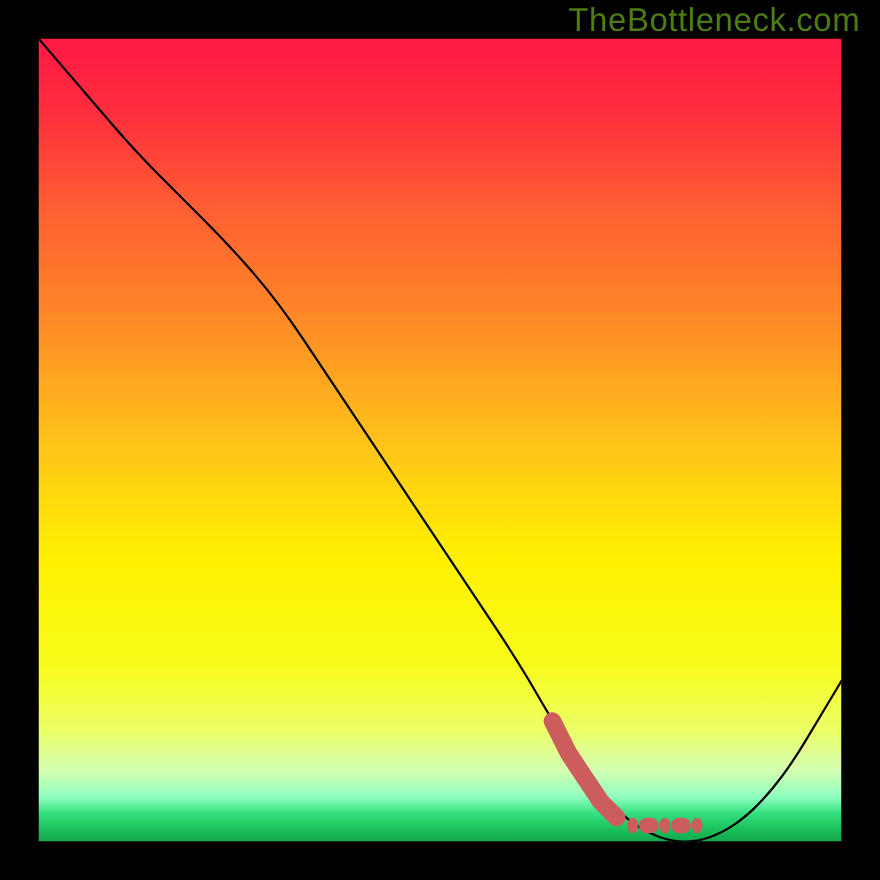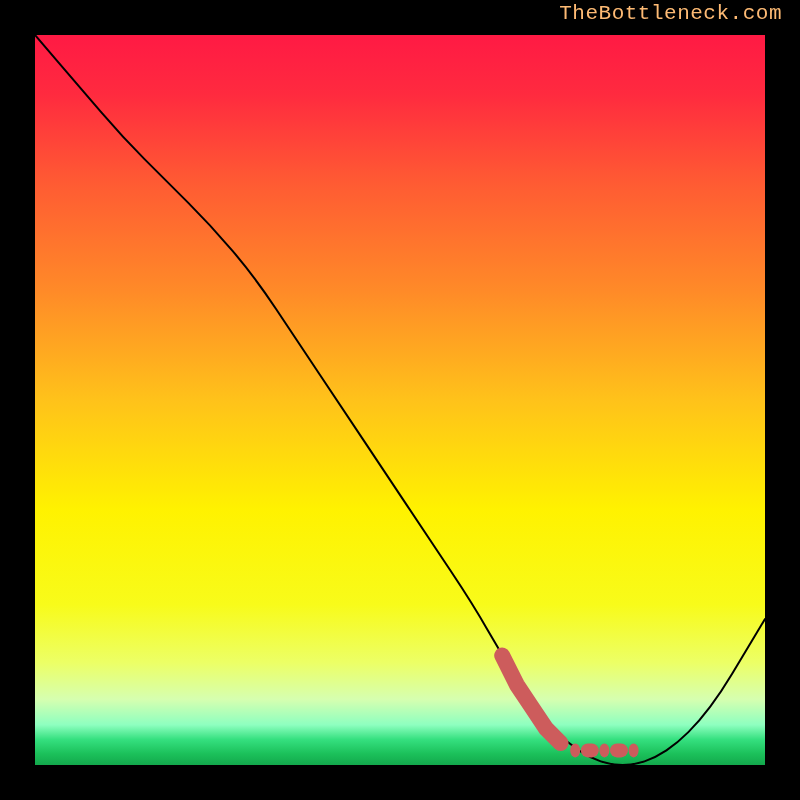--- a/index.html
+++ b/index.html
@@ -13,23 +13,23 @@
   .outer {
     position: relative;
     width: 800px;
     height: 800px;
     background: #000000;
   }
   .attribution {
     position: absolute;
     top: 2px;
     right: 18px;
-    font-family: Liberation Mono, monospace;
-    font-size: 21px;
-    color: #fdba74;
+    font-family: Liberation Sans, sans-serif;
+    font-size: 30px;
+    color: #4d7c0f;
     letter-spacing: 0.5px;
   }
   .plot-frame {
     position: absolute;
     left: 35px;
     top: 35px;
     width: 730px;
     height: 730px;
     background: #000000;
   }

